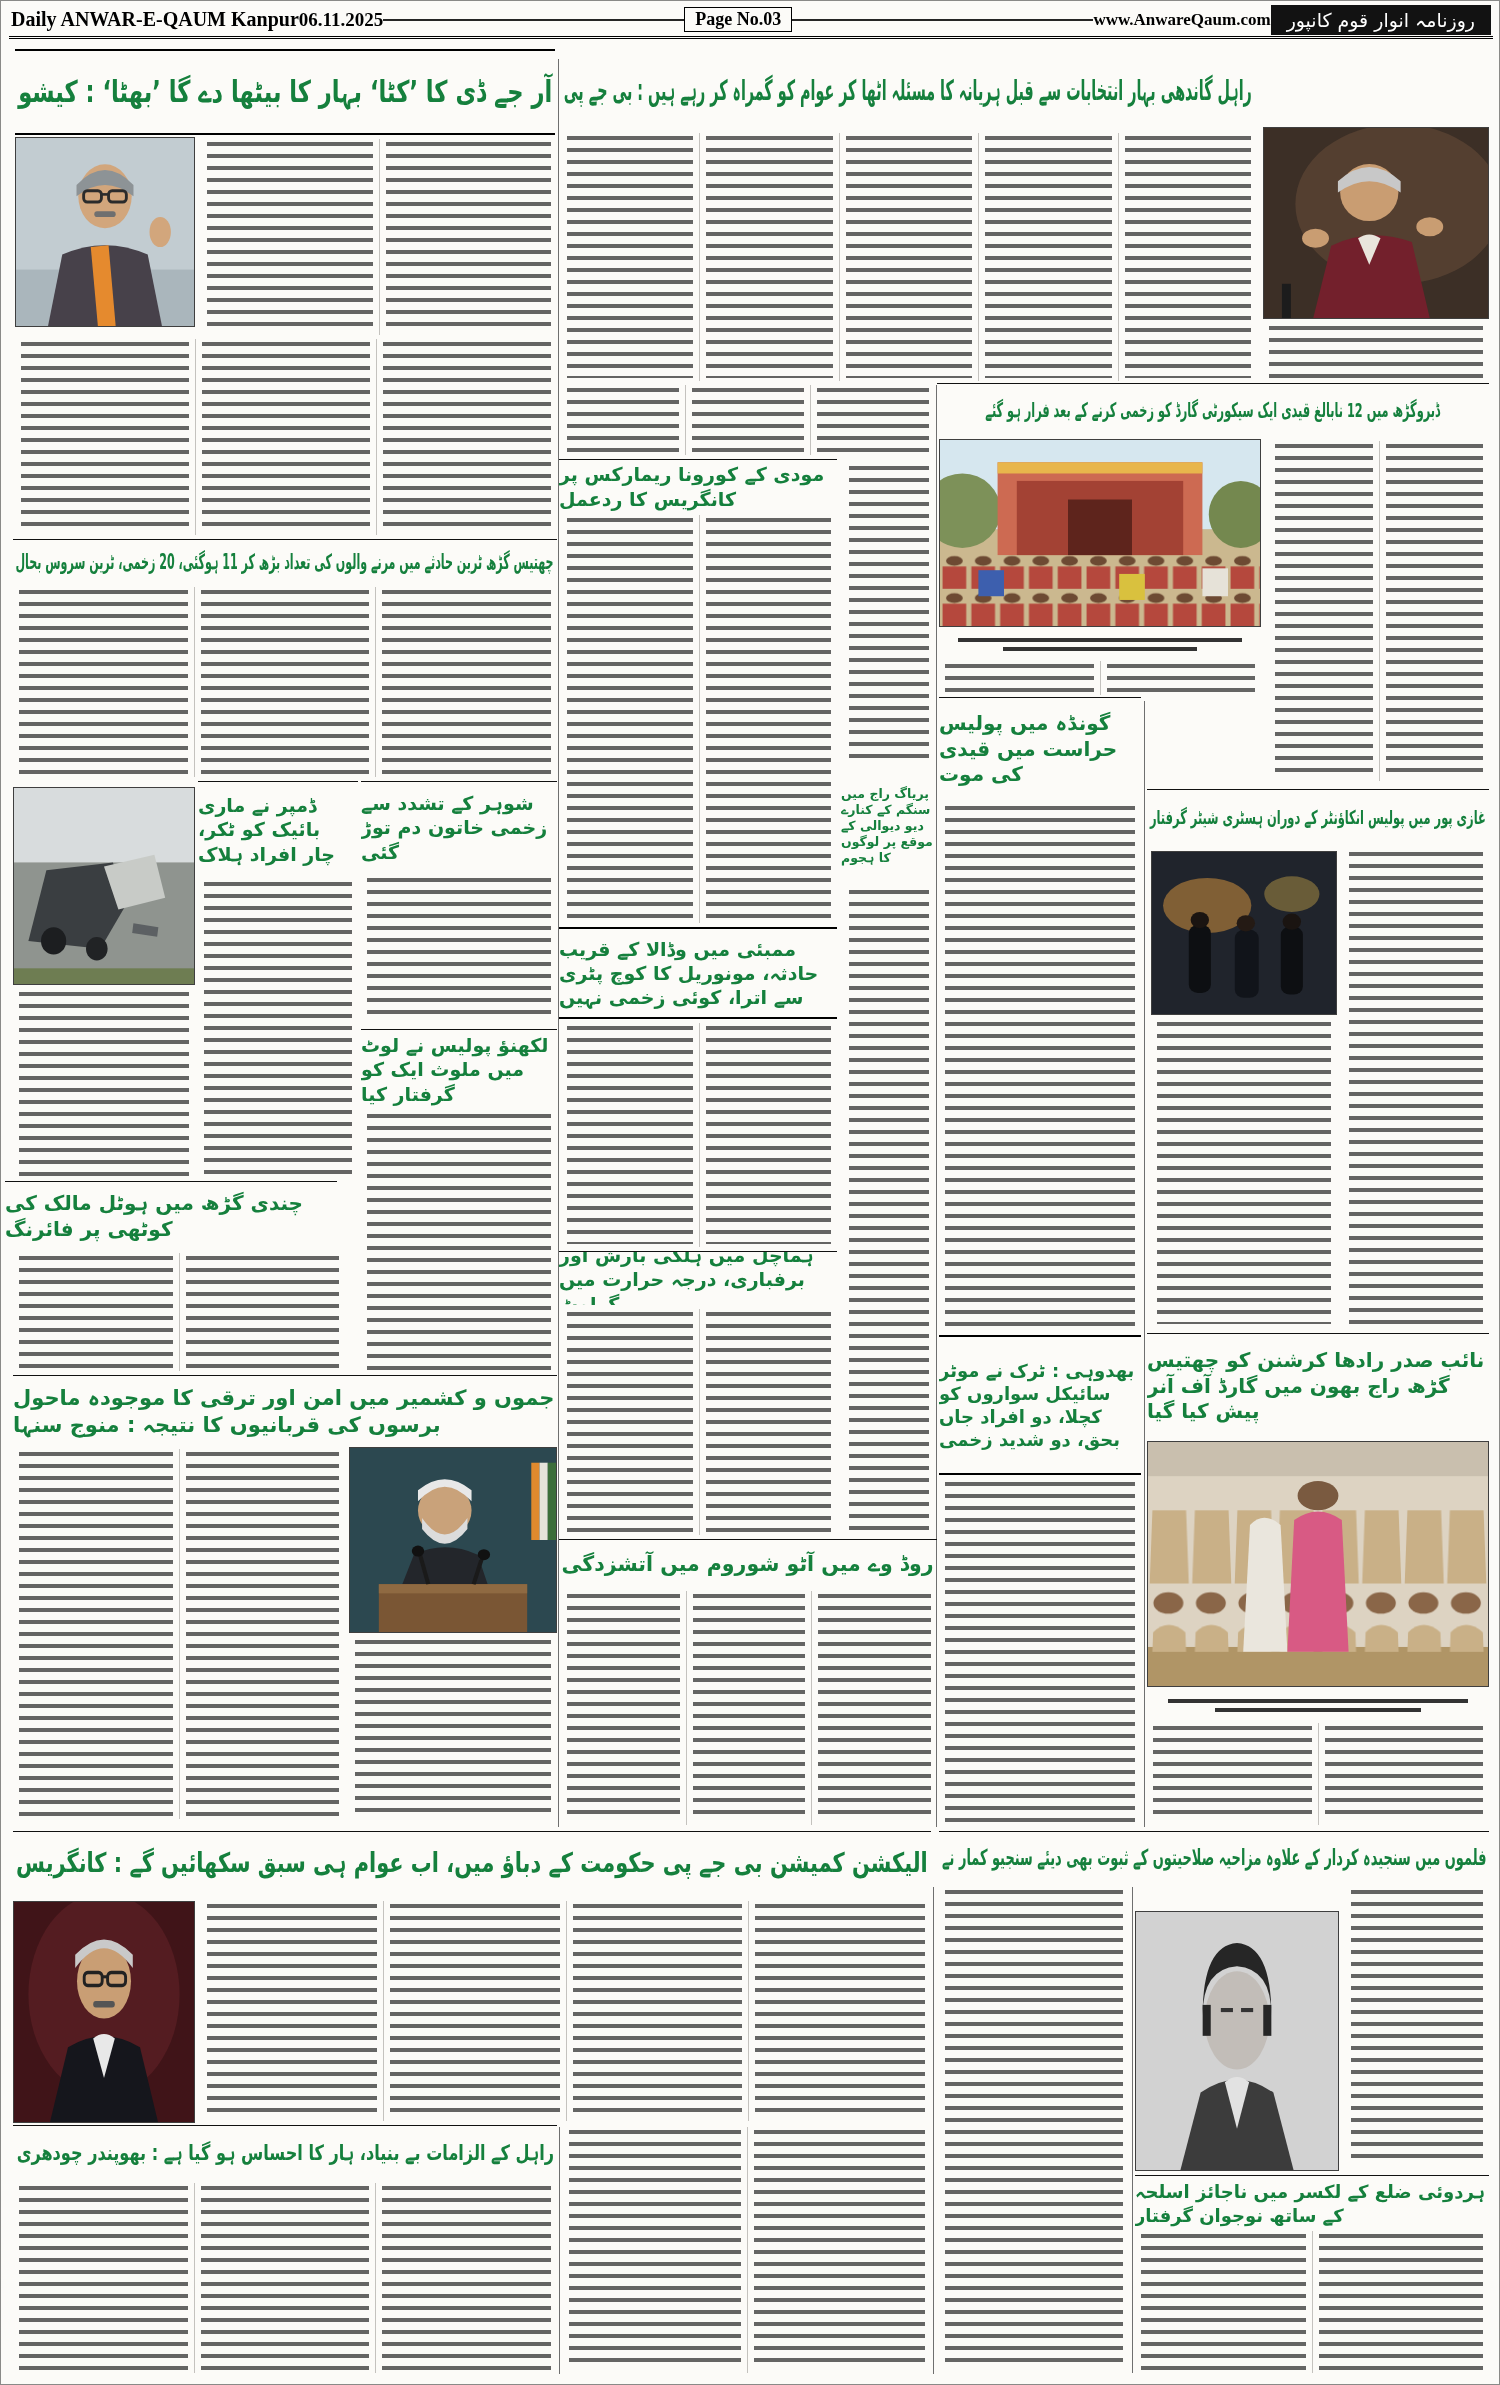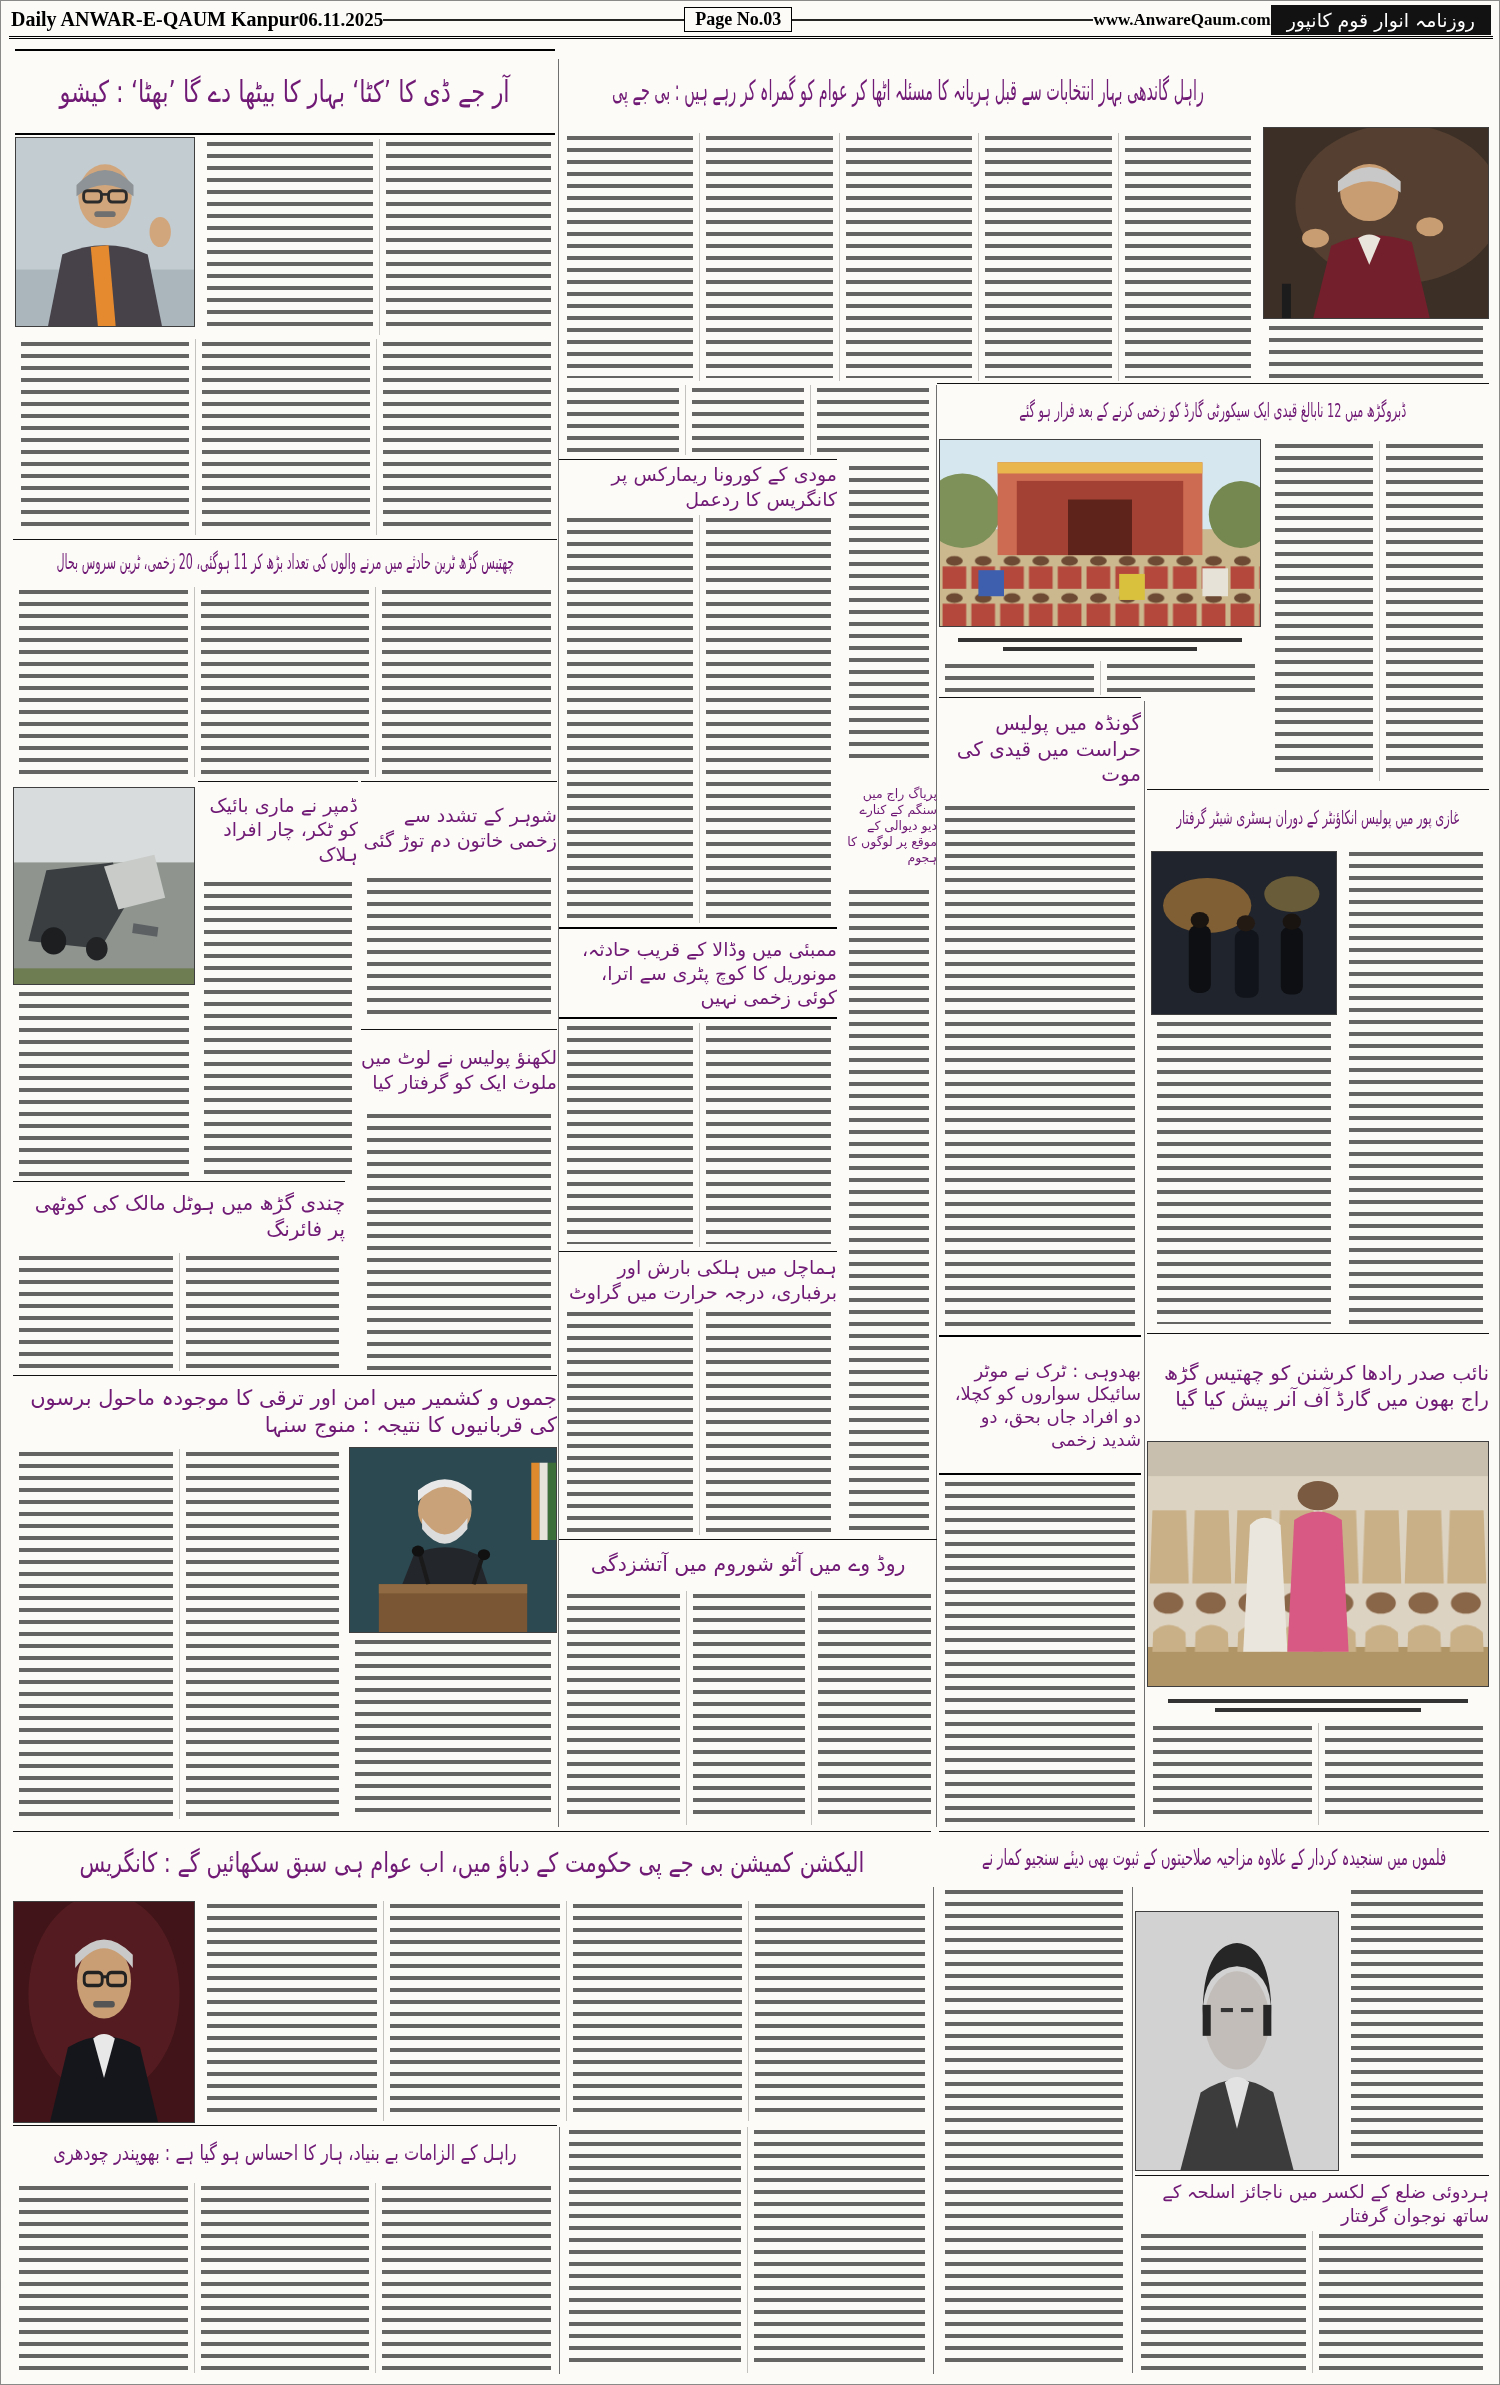--- a/index.html
+++ b/index.html
@@ -9,21 +9,21 @@
 
 #mast{position:absolute;left:8px;top:2px;width:1484px;height:36px;display:flex;align-items:center;border-bottom:3px double #000;padding:0 2px}
 .m-title{font:bold 20px "Liberation Serif",serif;white-space:nowrap}
 .m-date{font:bold 19px "Liberation Serif",serif;white-space:nowrap}
 .m-line{flex:1;height:0;border-top:2px solid #000;opacity:.85}
 .m-page{font:bold 18px "Liberation Serif",serif;border:1.5px solid #000;padding:1px 10px;white-space:nowrap}
 .m-site{font:bold 17px "Liberation Serif",serif;white-space:nowrap}
 .m-brand{background:#121212;color:#fff;font-weight:normal;font-size:19px;padding:3px 16px;height:30px;display:flex;align-items:center;white-space:nowrap;direction:rtl}
 
 
-.hl{position:absolute;margin:0;display:flex;align-items:center;justify-content:center;font-weight:400;color:#701a75;overflow:hidden;direction:rtl;line-height:1.28;text-align:right}
+.hl{position:absolute;margin:0;display:flex;align-items:center;justify-content:center;font-weight:700;color:#15803d;overflow:hidden;direction:rtl;line-height:1.28;text-align:left}
 .hl .t{display:inline-block}
 .one .t{white-space:nowrap}
 .box{border-top:2.5px solid #000;border-bottom:2.5px solid #000;background:#fcfbf8}
 .rule{border-top:1.5px solid #111;padding-top:2px}
 
 
 .tx{position:absolute;display:flex;direction:rtl}
 .tx .c{flex:1;padding:3px 6px;border-left:1px solid #b5b3ae;
   background:repeating-linear-gradient(to bottom,#3b3b3b 0 4px,rgba(0,0,0,0) 4px 12px);
   background-origin:content-box;background-clip:content-box;opacity:.78}
@@ -202,21 +202,21 @@
       <span class="c"></span>
     </div>
 
   <h3 class="hl wrap rule" style="left:360px;top:1028px;width:196px;height:78px;font-size:19px">
       <span class="t">لکھنؤ پولیس نے لوٹ میں ملوث ایک کو گرفتار کیا</span>
     </h3>
   <div class="tx" style="left:360px;top:1110px;width:196px;height:262px">
       <span class="c"></span>
     </div>
 
-  <h3 class="hl wrap rule" style="left:12px;top:1180px;width:332px;height:68px;font-size:20px">
+  <h3 class="hl wrap rule" style="left:4px;top:1180px;width:332px;height:68px;font-size:20px">
       <span class="t">چندی گڑھ میں ہوٹل مالک کی کوٹھی پر فائرنگ</span>
     </h3>
   <div class="tx" style="left:12px;top:1252px;width:332px;height:118px">
       <span class="c"></span>
       <span class="c"></span>
     </div>
 
   <h3 class="hl wrap rule" style="left:12px;top:1374px;width:544px;height:70px;font-size:21px">
       <span class="t">جموں و کشمیر میں امن اور ترقی کا موجودہ ماحول برسوں کی قربانیوں کا نتیجہ : منوج سنہا</span>
     </h3>

